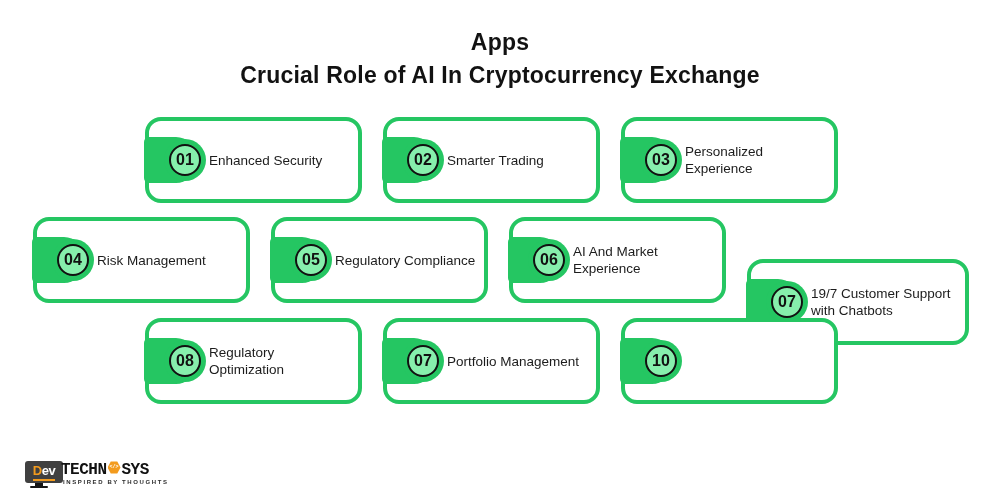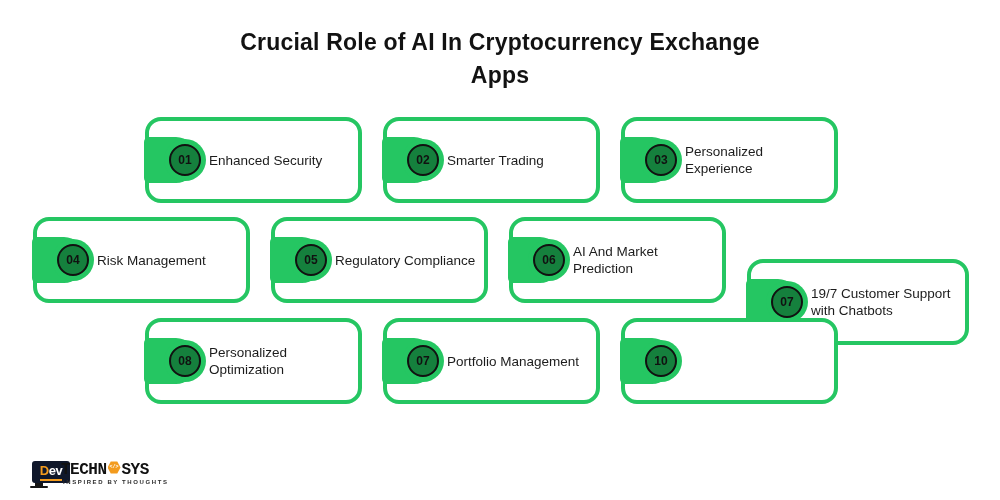--- a/index.html
+++ b/index.html
@@ -25,34 +25,34 @@
   }
   .row-2 .card:last-child{width:214px;margin-top:42px;}
   .tab{
     position:absolute;left:-5px;top:50%;transform:translateY(-50%);
     width:52px;height:46px;background:#25c662;
     border-radius:5px 20px 20px 5px;
   }
   .badge{
     position:absolute;left:20px;top:50%;transform:translateY(-50%);
     width:28px;height:28px;border-radius:50%;
-    background:#15803d;border:2px solid #111111;
+    background:#86efac;border:2px solid #111111;
     box-shadow:0 0 0 5px #25c662;
     display:flex;align-items:center;justify-content:center;
-    font-weight:bold;font-size:12px;color:#111111;
+    font-weight:bold;font-size:16px;color:#111111;
   }
   .card-label{
     margin-left:60px;padding-right:8px;
     font-size:13.5px;line-height:17px;color:#1c1c1c;
   }
   
   .logo{position:absolute;left:20px;top:459px;width:150px;height:36px;}
   .monitor{
-    position:absolute;left:12px;top:2px;width:38px;height:22px;
-    background:#0f172a;border-radius:3px;
+    position:absolute;left:5px;top:2px;width:38px;height:22px;
+    background:#404040;border-radius:3px;
     display:flex;align-items:center;justify-content:center;
   }
   .monitor-text{font-weight:bold;font-size:13px;letter-spacing:-0.5px;
     border-bottom:2px solid #f39b1d;padding-bottom:1px;}
   .monitor-text .d{color:#f39b1d;}
   .monitor-text .ev{color:#ffffff;}
   .stand-neck{
     position:absolute;left:15px;top:24px;width:8px;height:3px;background:#161616;
   }
   .stand-base{
@@ -74,22 +74,22 @@
   .tagline{
     position:absolute;left:43px;top:20px;
     font-size:6px;font-weight:bold;letter-spacing:1.6px;color:#2b2b2b;
     white-space:nowrap;
   }
 </style>
 </head>
 <body>
 
 <div class="title">
+  <div>Apps</div>
   <div>Crucial Role of AI In Cryptocurrency Exchange</div>
-  <div>Apps</div>
 </div>
 
 <div class="row row-1">
   <div class="card">
     <div class="tab"></div>
     <div class="badge">01</div>
     <div class="card-label">Enhanced Security</div>
   </div>
   <div class="card">
     <div class="tab"></div>
@@ -110,34 +110,34 @@
     <div class="card-label">Risk Management</div>
   </div>
   <div class="card">
     <div class="tab"></div>
     <div class="badge">05</div>
     <div class="card-label">Regulatory Compliance</div>
   </div>
   <div class="card">
     <div class="tab"></div>
     <div class="badge">06</div>
-    <div class="card-label">AI And Market Prediction</div>
+    <div class="card-label">AI And Market Experience</div>
   </div>
   <div class="card">
     <div class="tab"></div>
     <div class="badge">07</div>
     <div class="card-label">19/7 Customer Support with Chatbots</div>
   </div>
 </div>
 
 <div class="row row-3">
   <div class="card">
     <div class="tab"></div>
     <div class="badge">08</div>
-    <div class="card-label">Personalized Optimization</div>
+    <div class="card-label">Regulatory Optimization</div>
   </div>
   <div class="card">
     <div class="tab"></div>
     <div class="badge">07</div>
     <div class="card-label">Portfolio Management</div>
   </div>
   <div class="card">
     <div class="tab"></div>
     <div class="badge">10</div>
   </div>

